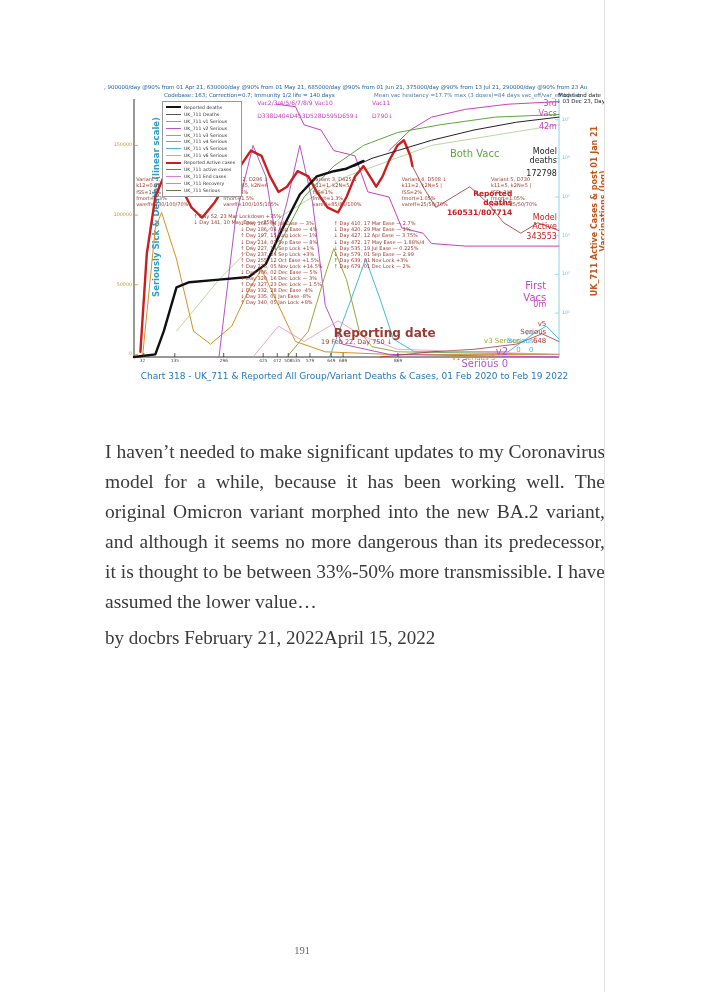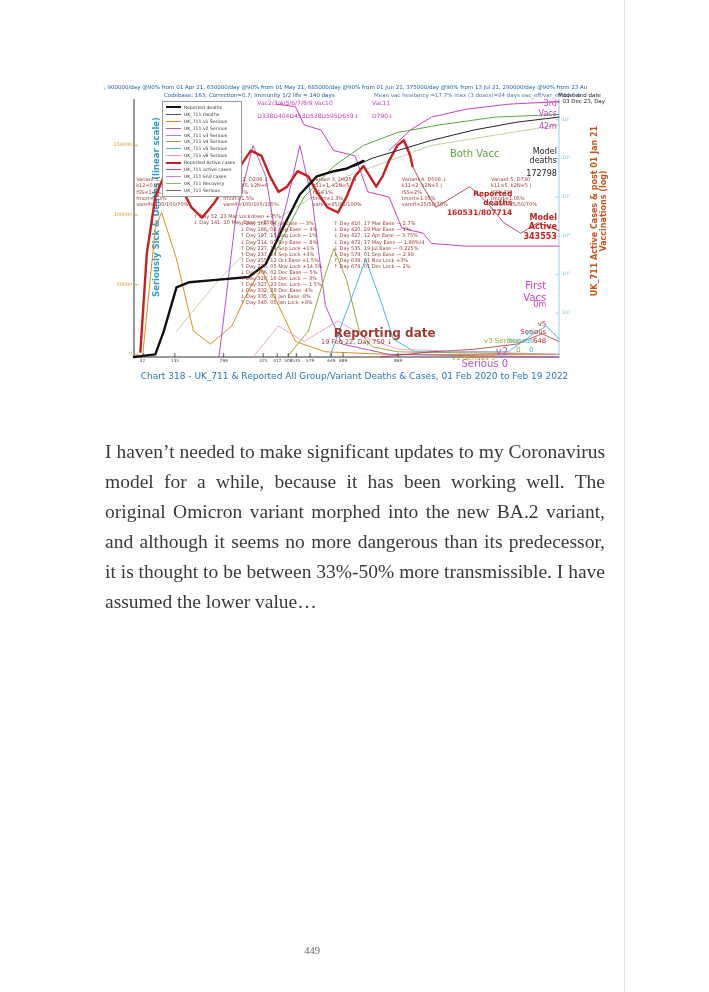--- a/index.html
+++ b/index.html
@@ -1,17 +1,17 @@
 <!DOCTYPE html>
 <html><head>
 <meta charset="utf-8">
 <style>
   html,body{margin:0;padding:0;background:#ffffff;}
   .page{position:relative;width:604px;height:992px;background:#fff;outline:1px solid #e2e2e2;overflow:hidden;
-        font-family:"DejaVu Sans",sans-serif;padding-left:20px;}
+        font-family:"DejaVu Sans",sans-serif;}
   
   .figure{position:absolute;left:104px;top:84px;width:501px;height:305px;font-family:"DejaVu Sans",sans-serif;}
   .hdr1{position:absolute;left:0;top:0;width:100%;font-size:5.5px;color:#1d5fa8;white-space:nowrap;}
   .hdr2a{position:absolute;left:60px;top:8px;font-size:5.5px;color:#1d5fa8;white-space:nowrap;}
   .hdr2b{position:absolute;left:270px;top:8px;font-size:5.5px;color:#4a7aa8;white-space:nowrap;}
   .hdr2c{position:absolute;right:4px;top:8px;font-size:5.5px;color:#222;white-space:nowrap;}
   .hdr3{position:absolute;right:0px;top:14px;font-size:5.5px;color:#222;white-space:nowrap;}
   .ylab-left{position:absolute;left:-38px;top:118px;width:180px;transform:rotate(-90deg);transform-origin:center;
              font-size:8.5px;font-weight:bold;color:#2f9ec7;text-align:center;}
   .ylab-right{position:absolute;left:400px;top:118px;width:190px;transform:rotate(-90deg);transform-origin:center;
@@ -97,21 +97,21 @@
           <div class="ann" style="left: 29%; top: 0%; color: rgb(204, 63, 192); font-size: 6px;">Vac2/3/4/5/6/7/8/9 Vac10</div>
           <div class="ann" style="left: 56%; top: 0%; color: rgb(204, 63, 192); font-size: 6px;">Vac11</div>
           <div class="ann" style="left: 29%; top: 5%; color: rgb(204, 63, 192); font-size: 6px;">D338D404D453D528D595D659↓</div>
           <div class="ann" style="left: 56%; top: 5%; color: rgb(204, 63, 192); font-size: 6px;">D790↓</div>
           <div class="ann right" style="left: 99.5%; top: 0%; color: rgb(204, 63, 192); font-size: 8px;">3rd Vacs</div>
           <div class="ann right" style="left: 99.5%; top: 9%; color: rgb(204, 63, 192); font-size: 8px;">42m</div>
           <div class="ann right" style="left: 86%; top: 19%; color: rgb(90, 168, 60); font-size: 10px;">Both Vacc</div>
           <div class="ann right" style="left: 99.5%; top: 18.5%; color: rgb(34, 34, 34); font-size: 8px;">Model deaths</div>
           <div class="ann right" style="left: 99.5%; top: 27%; color: rgb(34, 34, 34); font-size: 8px;">172798</div>
           <div class="ann right" style="left: 89%; top: 35%; color: rgb(200, 31, 31); font-size: 7.5px; font-weight: bold;">Reported deaths 160531/807714</div>
-          <div class="ann right" style="left: 99.5%; top: 44%; color: rgb(200, 31, 31); font-size: 8px; font-weight: bold;">Model Active 343553</div>
+          <div class="ann right" style="left: 99.5%; top: 44%; color: rgb(200, 31, 31); font-size: 8px;">Model Active 343553</div>
           <div class="ann right" style="left: 97%; top: 70%; color: rgb(204, 63, 192); font-size: 10px;">First Vacs</div>
           <div class="ann right" style="left: 97%; top: 78%; color: rgb(204, 63, 192); font-size: 8px;">0m</div>
           <div class="ann right" style="left: 97%; top: 85.5%; color: rgb(176, 48, 48); font-size: 7px;">v5 Serious 648</div>
           <div class="ann right" style="left: 94%; top: 89%; color: rgb(73, 184, 216); font-size: 7px;">v4 Serious 0</div>
           <div class="ann right" style="left: 91%; top: 92.3%; color: rgb(150, 168, 58); font-size: 7px;">v3 Serious 0</div>
           <div class="ann right" style="left: 88%; top: 95.6%; color: rgb(180, 85, 200); font-size: 10px;">v2 Serious 0</div>
           <div class="ann right" style="left: 85%; top: 98.9%; color: rgb(216, 144, 32); font-size: 7px;">v1 Serious 3</div>
           <div class="ann" style="left: 47%; top: 88%; color: rgb(156, 58, 48); font-size: 12px; font-weight: bold;">Reporting date</div>
           <div class="ann" style="left: 44%; top: 93%; color: rgb(156, 58, 48); font-size: 6.5px;">19 Feb 22, Day 750 ↓</div>
           <div class="ann" style="left: 0.5%; top: 30%; color: rgb(156, 58, 48); font-size: 5px;">Variant 1, D32 ↓
@@ -242,16 +242,17 @@
           <div class="legend-swatch" style="border-top: 1px solid rgb(102, 119, 68);"></div>
           <span class="legend-label">UK_711 Serious</span>
         </div>
       </div>
 
     <div class="caption">Chart 318 - UK_711 &amp; Reported All Group/Variant Deaths &amp; Cases, 01 Feb 2020 to Feb 19 2022</div>
   </div>
 
   <div class="article">
     <p class="article-body">I haven’t needed to make significant updates to my Coronavirus model for a while, because it has been working well. The original Omicron variant morphed into the new BA.2 variant, and although it seems no more dangerous than its predecessor, it is thought to be between 33%-50% more transmissible. I have assumed the lower value…</p>
+    <p class="article-byline">by docbrs February 21, 2022April 15, 2022</p>
   </div>
 
-  <div class="pageno">449</div>
+  <div class="pageno">191</div>
 </div>
 
 </body></html>

